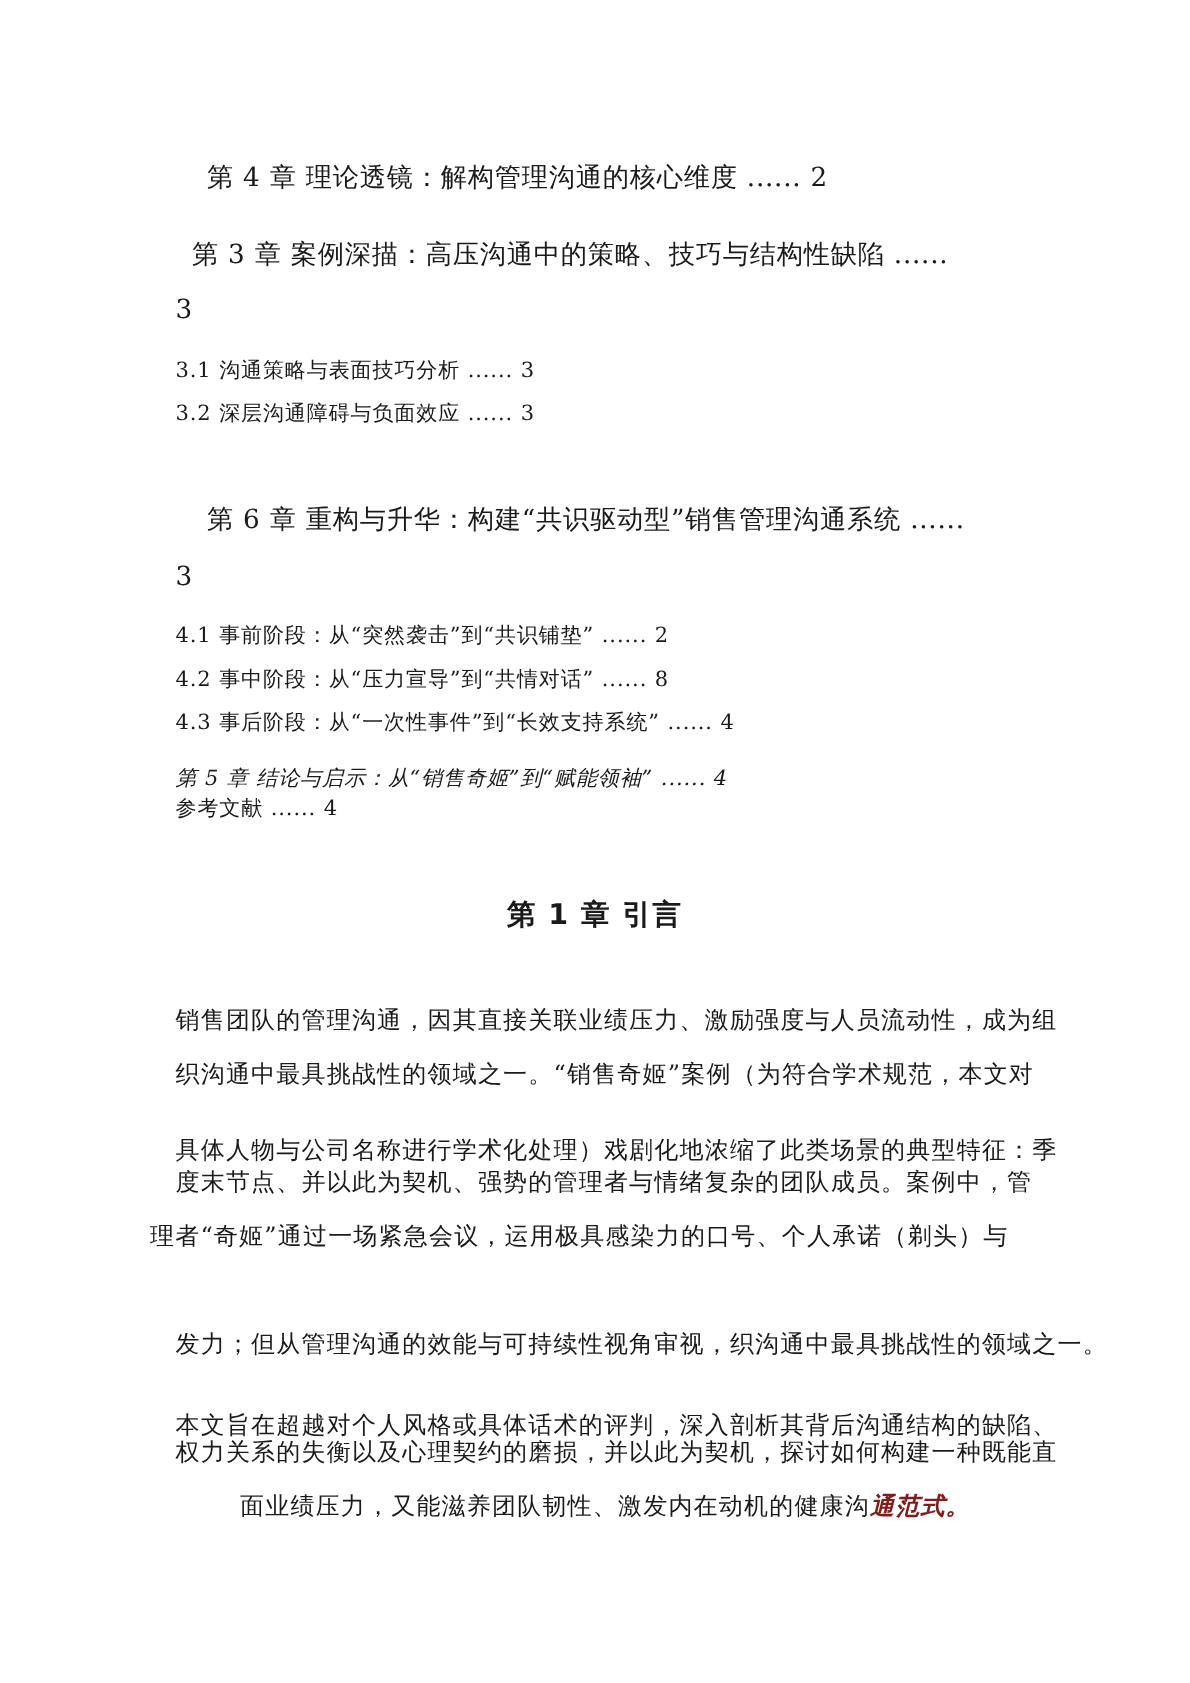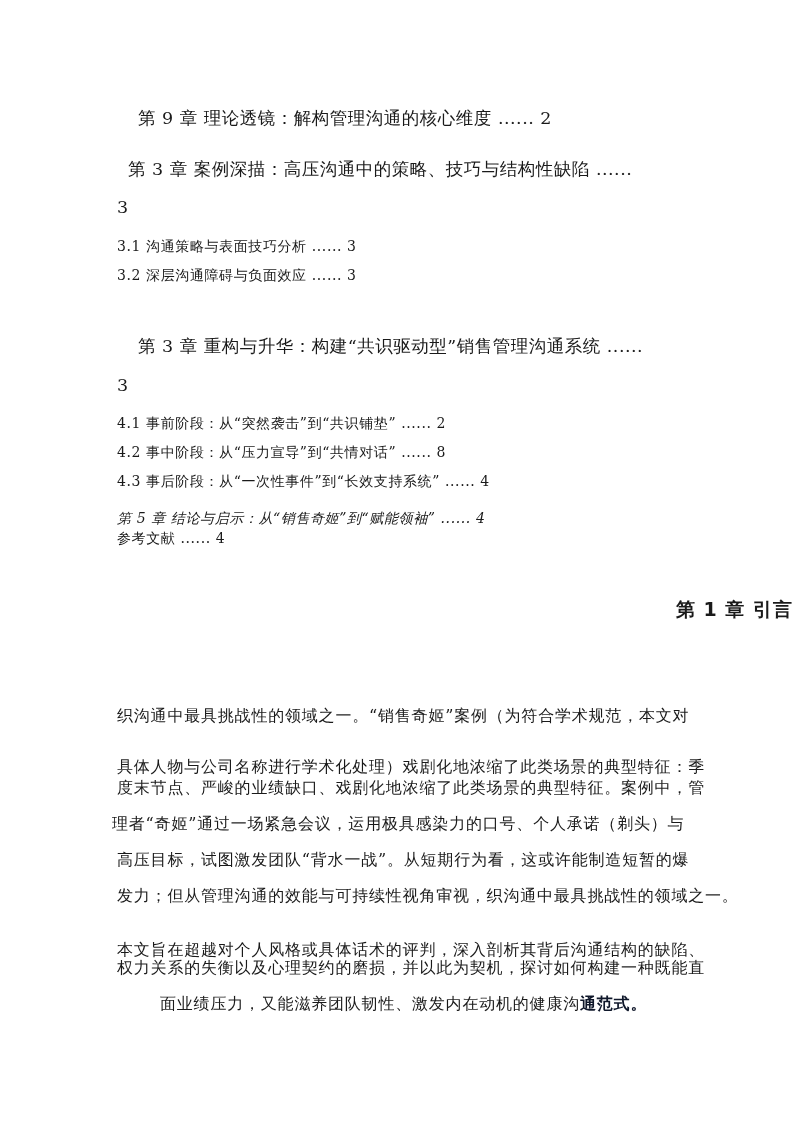--- a/index.html
+++ b/index.html
@@ -4,50 +4,50 @@
 <style>
   html, body { margin: 0; padding: 0; background: #ffffff; }
   body { width: 793px; height: 1122px; position: relative; overflow: hidden;
          font-family: "DejaVu Serif", "Liberation Serif", serif; color: #1a1a1a; }
   .page { position: absolute; left: 0; top: 0; width: 793px; height: 1122px; }
   .line { position: absolute; white-space: nowrap; }
   .toc-big { font-size: 17.5px; letter-spacing: 0.5px; }
   .toc-small { font-size: 14px; letter-spacing: 0.6px; }
   .heading { font-size: 19px; font-weight: bold; letter-spacing: 1px; font-family: "DejaVu Sans", "Liberation Sans", sans-serif; }
   .para { font-size: 16px; letter-spacing: 0.8px; }
-  .bold { font-weight: bold; font-family: "DejaVu Sans", "Liberation Sans", sans-serif; color: #0f172a; }
+  .bold { font-weight: bold; font-family: "DejaVu Sans", "Liberation Sans", sans-serif; color: #7f1d1d; font-style: italic; }
 </style>
 </head>
 <body>
 
 <div class="page">
 
-  <div class="line toc-big" style="left:138px; top:106px;">第 9 章  理论透镜：解构管理沟通的核心维度 ......  2</div>
+  <div class="line toc-big" style="left:138px; top:106px;">第 4 章  理论透镜：解构管理沟通的核心维度 ......  2</div>
 
   <div class="line toc-big" style="left:128px; top:157px;">第 3 章  案例深描：高压沟通中的策略、技巧与结构性缺陷 ......</div>
   <div class="line toc-big" style="left:117px; top:197px;">3</div>
 
   <div class="line toc-small" style="left:117px; top:238px;text-align:right;">3.1 沟通策略与表面技巧分析 ......  3</div>
   <div class="line toc-small" style="left:117px; top:267px;">3.2 深层沟通障碍与负面效应 ......  3</div>
 
-  <div class="line toc-big" style="left:138px; top:334px;">第 3 章  重构与升华：构建“共识驱动型”销售管理沟通系统 ......</div>
+  <div class="line toc-big" style="left:138px; top:334px;">第 6 章  重构与升华：构建“共识驱动型”销售管理沟通系统 ......</div>
   <div class="line toc-big" style="left:117px; top:375px;">3</div>
 
   <div class="line toc-small" style="left:117px; top:415px;">4.1 事前阶段：从“突然袭击”到“共识铺垫” ......  2</div>
   <div class="line toc-small" style="left:117px; top:444px;">4.2 事中阶段：从“压力宣导”到“共情对话” ......  8</div>
   <div class="line toc-small" style="left:117px; top:473px;">4.3 事后阶段：从“一次性事件”到“长效支持系统” ......  4</div>
   <div class="line toc-small" style="left:117px; top:510px;font-style:italic;">第 5 章  结论与启示：从“销售奇姬”到“赋能领袖” ......  4</div>
   <div class="line toc-small" style="left:117px; top:530px;">参考文献 ......  4</div>
 
-  <div class="line heading" style="left:0; width:793px; text-align:right; top:597px;">第 1 章    引言</div>
+  <div class="line heading" style="left:0; width:793px; text-align:center; top:597px;">第 1 章    引言</div>
 
+  <div class="line para" style="left:117px; top:670px;">销售团队的管理沟通，因其直接关联业绩压力、激励强度与人员流动性，成为组</div>
   <div class="line para" style="left:117px; top:706px;">织沟通中最具挑战性的领域之一。“销售奇姬”案例（为符合学术规范，本文对</div>
   <div class="line para" style="left:117px; top:742px;margin-top:15px;">具体人物与公司名称进行学术化处理）戏剧化地浓缩了此类场景的典型特征：季</div>
-  <div class="line para" style="left:117px; top:778px;">度末节点、严峻的业绩缺口、戏剧化地浓缩了此类场景的典型特征。案例中，管</div>
-  <div class="line para" style="left:112px; top:814px;text-align:right;">理者“奇姬”通过一场紧急会议，运用极具感染力的口号、个人承诺（剃头）与</div>
-  <div class="line para" style="left:117px; top:850px;">高压目标，试图激发团队“背水一战”。从短期行为看，这或许能制造短暂的爆</div>
+  <div class="line para" style="left:117px; top:778px;">度末节点、并以此为契机、强势的管理者与情绪复杂的团队成员。案例中，管</div>
+  <div class="line para" style="left:100px; top:814px;text-align:right;">理者“奇姬”通过一场紧急会议，运用极具感染力的口号、个人承诺（剃头）与</div>
   <div class="line para" style="left:117px; top:886px;">发力；但从管理沟通的效能与可持续性视角审视，织沟通中最具挑战性的领域之一。</div>
   <div class="line para" style="left:117px; top:922px;margin-top:18px;">本文旨在超越对个人风格或具体话术的评判，深入剖析其背后沟通结构的缺陷、</div>
   <div class="line para" style="left:117px; top:958px;">权力关系的失衡以及心理契约的磨损，并以此为契机，探讨如何构建一种既能直</div>
 
   <div class="line para" style="left:160px; top:994px;"><span>面业绩压力，又能滋养团队韧性、激发内在动机的健康沟</span><span class="bold">通范式。</span></div>
 
 </div>
 
 </body></html>

